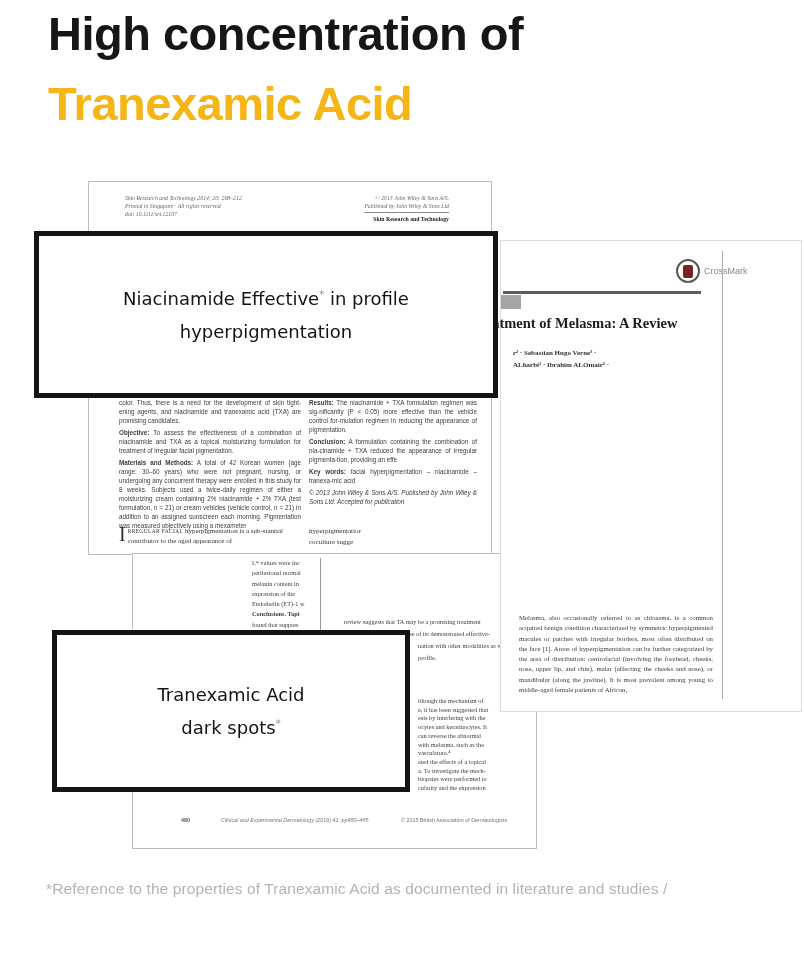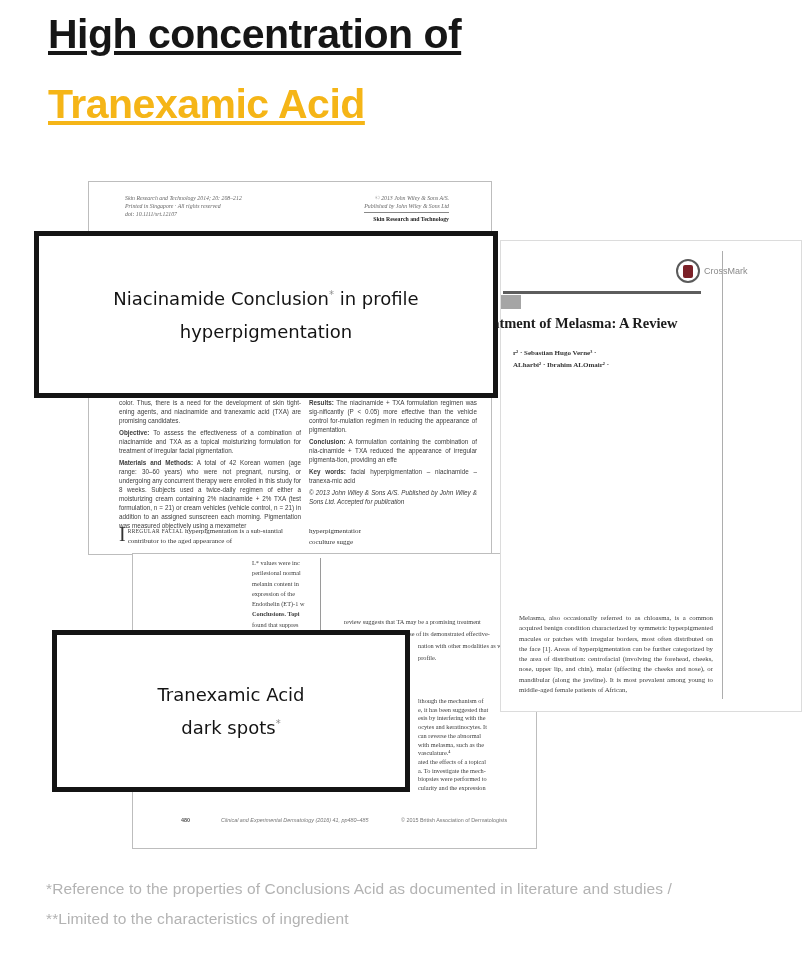--- a/index.html
+++ b/index.html
@@ -1,21 +1,21 @@
 <!DOCTYPE html>
 <html><head>
 <meta charset="utf-8">
 <style>
   html,body{margin:0;padding:0;background:#ffffff;}
   .canvas{position:relative;width:804px;height:960px;background:#fff;overflow:hidden;
           font-family:"Liberation Sans",sans-serif;}
 
   
   .title-block{position:absolute;left:48px;top:10px;}
-  .title-line{font-size:41px;font-weight:700;color:#161616;line-height:48px;letter-spacing:-0.5px;margin:0;text-decoration:underline;}
+  .title-line{font-size:47px;font-weight:700;color:#161616;line-height:48px;letter-spacing:-0.5px;margin:0;}
   .title-line.accent{color:#F5B517;margin-top:22px;}
 
   
   .paper{position:absolute;background:#ffffff;border:1px solid #bdbdbd;}
   .p1{left:88px;top:181px;width:402px;height:372px;z-index:1;overflow:hidden;}
   .p2{left:132px;top:553px;width:403px;height:294px;z-index:2;}
   .p3{left:500px;top:240px;width:300px;height:470px;z-index:3;border-color:#dcdcdc;overflow:visible;}
 
   .tiny-serif{font-family:"Liberation Serif",serif;color:#444;}
   .meta-left{position:absolute;left:36px;top:12px;font-size:5.8px;line-height:8px;font-style:italic;color:#666;}
@@ -178,28 +178,27 @@
     <div class="p3-title">Treatment of Melasma: A Review</div>
     <div class="p3-authors">
       <div>r² · Sebastian Hugo Verne³ ·</div>
       <div>ALharbi² · Ibrahim ALOmair² ·</div>
     </div>
     <div class="p3-divider"></div>
     <div class="p3-body">Melasma, also occasionally referred to as chloasma, is a common acquired benign condition characterized by symmetric hyperpigmented macules or patches with irregular borders, most often distributed on the face [1]. Areas of hyperpigmentation can be further categorized by the area of distribution: centrofacial (involving the forehead, cheeks, nose, upper lip, and chin), malar (affecting the cheeks and nose), or mandibular (along the jawline). It is most prevalent among young to middle-aged female patients of African,</div>
   </div>
 
   <div class="callout c1">
-    <div><span>Niacinamide Conclusion</span><sup>*</sup><span> in profile</span></div>
+    <div><span>Niacinamide Effective</span><sup>*</sup><span> in profile</span></div>
     <div>hyperpigmentation</div>
   </div>
 
 
   <div class="callout c3">
     <div>Tranexamic Acid</div>
     <div><span>dark spots</span><sup>*</sup></div>
   </div>
 
   <footer class="footnotes">
-    <div>*Reference to the properties of Conclusions Acid as documented in literature and studies /</div>
-    <div>**Limited to the characteristics of ingredient</div>
+    <div>*Reference to the properties of Tranexamic Acid as documented in literature and studies /</div>
   </footer>
 
 </div>
 
 </body></html>

